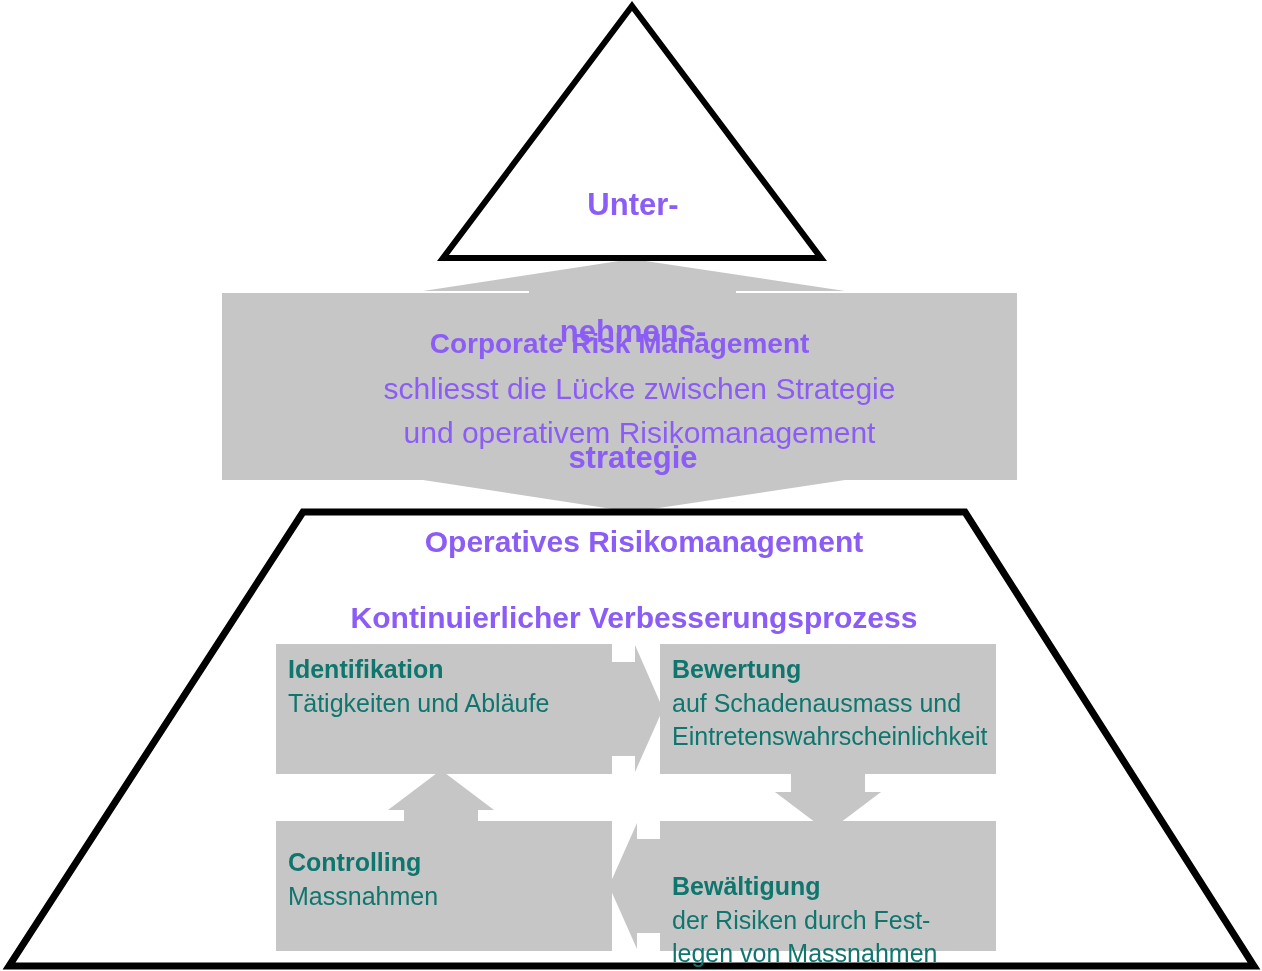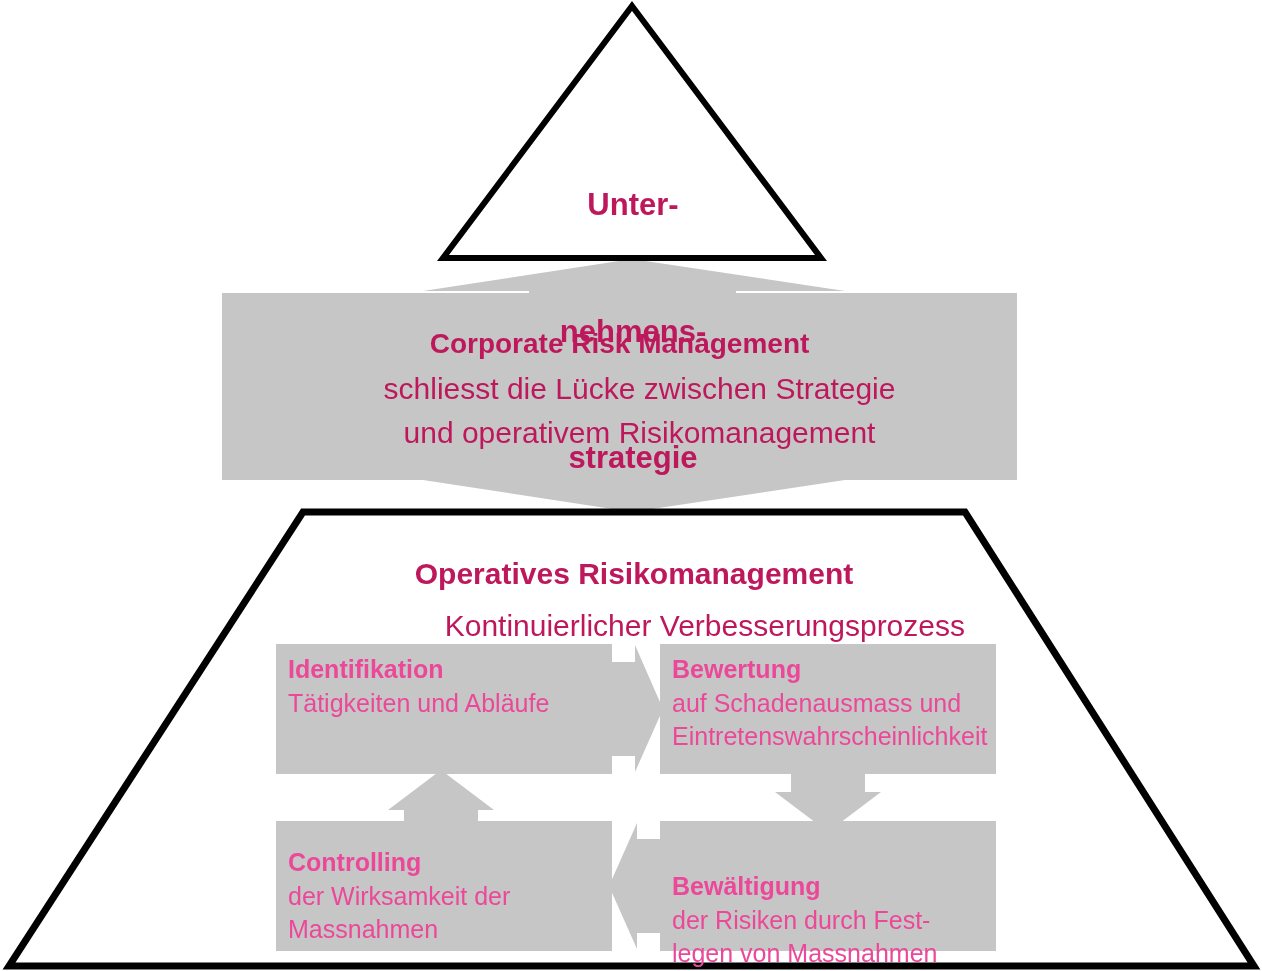--- a/index.html
+++ b/index.html
@@ -19,21 +19,21 @@
   }
   #stage svg.layer {
     position: absolute;
     left: 0;
     top: 0;
     width: 1262px;
     height: 971px;
   }
   .txt {
     position: absolute;
-    color: #be185d;
+    color: #8b5cf6;
     white-space: pre;
     line-height: 1.18;
   }
 
   
   .apex-text {
     left: 443px;
     top: 100px;
     width: 380px;
     text-align: center;
@@ -57,43 +57,41 @@
     text-align: center;
     font-size: 30px;
     font-weight: normal;
     margin-left: 20px;
   }
   .band-line.l1 { top: 371px; }
   .band-line.l2 { top: 415px; }
 
   
   .trap-title {
-    left: 303px;
+    left: 313px;
     top: 524px;
     width: 662px;
     text-align: center;
     font-size: 30px;
     font-weight: bold;
-    margin-top: 32px;
   }
   .trap-sub {
     left: 303px;
     top: 600px;
     width: 662px;
-    text-align: right;
+    text-align: center;
     font-size: 30px;
-    font-weight: normal;
-    margin-top: 8px;
+    font-weight: bold;
   }
 
   
   .pdca-text {
     position: absolute;
     font-size: 25px;
-    color: #ec4899;
+    color: #0f766e;
   }
   .pdca-text .hd {
     font-weight: bold;
     font-size: 25px;
     display: block;
     margin-bottom: 3px;
     white-space: pre;
   }
   .pdca-text .bd {
     font-weight: normal;
@@ -158,21 +156,20 @@
   </div>
 
   <div class="pdca-text pdca-bewertung">
     <span class="hd">Bewertung</span>
     <span class="bd">auf Schadenausmass und</span>
     <span class="bd">Eintretenswahrscheinlichkeit</span>
   </div>
 
   <div class="pdca-text pdca-controlling">
     <span class="hd">Controlling</span>
-    <span class="bd">der Wirksamkeit der</span>
     <span class="bd">Massnahmen</span>
   </div>
 
   <div class="pdca-text pdca-bewaeltigung">
     <span class="hd">Bewältigung</span>
     <span class="bd">der Risiken durch Fest-</span>
     <span class="bd">legen von Massnahmen</span>
   </div>
 
 </div>

